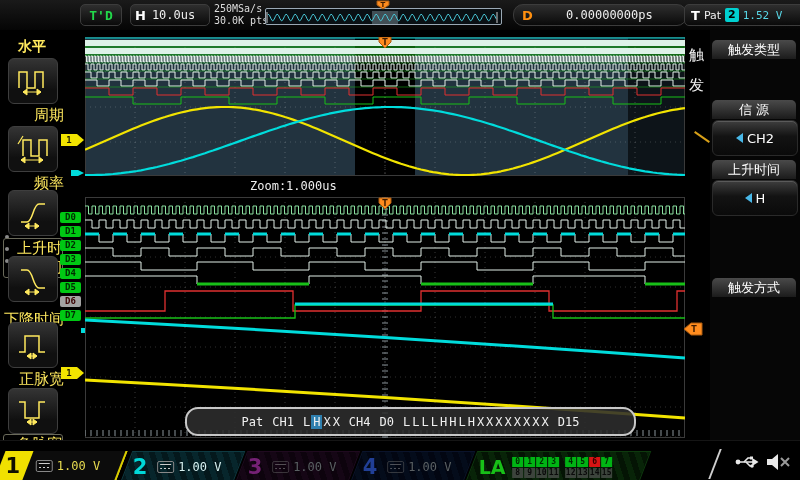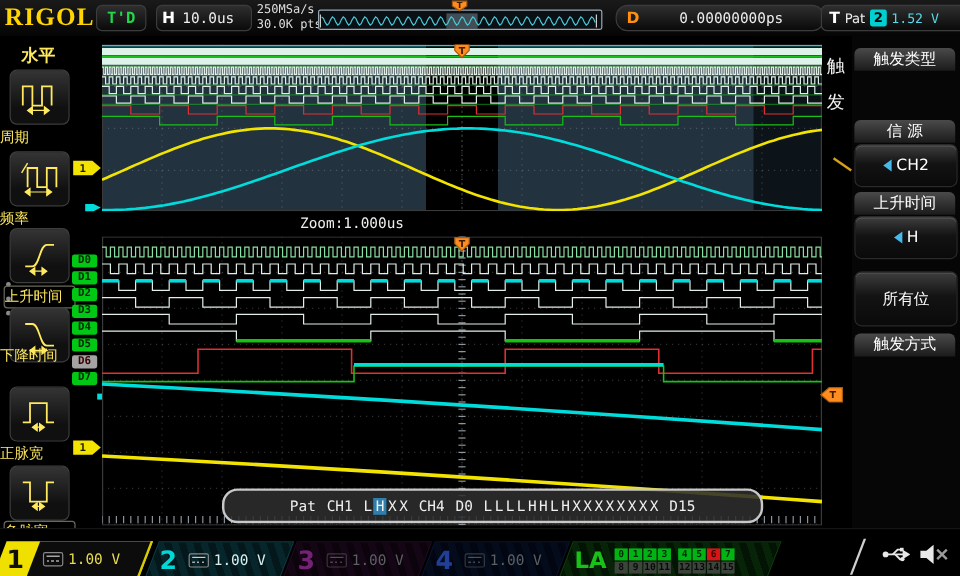--- a/index.html
+++ b/index.html
@@ -23,21 +23,21 @@
   .tblk .tlet{color:#fff;font-weight:bold;font-size:13px;}
   .tblk .tpat{color:#eee;font-size:11px;}
   .tblk .tnum{background:#00d0d0;color:#000;font-weight:bold;font-size:11px;border-radius:2px;padding:0 3px;height:14px;line-height:14px;}
   .tblk .tlev{color:#58d8e8;font-size:11px;font-family:"DejaVu Sans Mono",monospace;}
   
   .lsb{position:absolute;left:0;top:30px;width:68px;height:410px;background:#000;}
   .lsb .title{position:absolute;left:0;top:8px;width:64px;text-align:center;color:#ffe95e;font-size:14px;font-weight:bold;}
   .icon-btn{position:absolute;left:8px;width:48px;height:44px;border-radius:6px;
             background:linear-gradient(#343434,#101010 70%);border:1px solid #3e3e3e;
             display:flex;align-items:center;justify-content:center;}
-  .lsb .lbl{position:absolute;left:0px;width:64px;text-align:left;color:#ffe95e;font-size:12px;}
+  .lsb .lbl{position:absolute;left:0px;width:64px;text-align:right;color:#ffe95e;font-size:15px;}
   .lsb .lbl.boxed{border:1px solid #6a6a5a;border-radius:3px;left:3px;width:58px;}
   .dots{position:absolute;left:5px;top:205px;display:flex;flex-direction:column;gap:8px;}
   .dots i{width:4px;height:4px;border-radius:50%;background:#8a8a8a;}
   
   .win{position:absolute;background:#000;}
   .zoomlbl{position:absolute;left:250px;top:179px;color:#eee;font-size:12px;font-family:"DejaVu Sans Mono",monospace;}
   .dlabels{position:absolute;left:60px;top:0;}
   .dlab{position:absolute;left:0;width:21px;height:11px;border-radius:2px;background:#00c814;color:#041;
         color:#002a00;font-size:9px;font-weight:bold;text-align:center;line-height:11px;font-family:"DejaVu Sans Mono",monospace;}
   .dlab.trigger{background:#a3a3a3;color:#3a0000;}
@@ -79,21 +79,20 @@
   .lacell.dim{background:#3c443c;color:#0a0a0a;}
   .lacell.gap{margin-left:5px;}
   .flagmark{position:absolute;font:bold 9px "DejaVu Sans Mono",monospace;}
 </style>
 </head>
 <body>
 
 <div id="app">
 
   <div class="topbar">
-    <div class="logo">RIGOL</div>
     <div class="badge trigd">
         <span>T'D</span>
       </div>
     <div class="badge hblk">
       <span class="hlet">H</span>
       <span class="hval">10.0us</span>
     </div>
     <div class="rates">
       <div>250MSa/s</div>
       <div>30.0K pts</div>
@@ -155,21 +154,21 @@
         </svg>
     </div>
     <div class="lbl boxed" style="top:208px">上升时间</div>
 
     <div class="icon-btn" style="top:226px">
       <svg width="36" height="34">
           <path d="M6,8 H12 C18,8 18,26 24,26 H30" stroke="#ffe95e" fill="none" stroke-width="1.5"></path>
           <path d="M10,30 H24 M10,30 l4,-3 v6 z M24,30 l-4,-3 v6 z" stroke="#ffe95e" fill="#ffe95e" stroke-width="1"></path>
         </svg>
     </div>
-    <div class="lbl" style="top:258px">下降时间</div>
+    <div class="lbl" style="top:280px">下降时间</div>
 
     <div class="icon-btn" style="top:292px">
       <svg width="36" height="34">
           <path d="M4,24 H10 V8 H24 V24 H30" stroke="#ffe95e" fill="none" stroke-width="1.5"></path>
           <path d="M12,28 H22 M12,28 l4,-3 v6 z M22,28 l-4,-3 v6 z" stroke="#ffe95e" fill="#ffe95e" stroke-width="1"></path>
         </svg>
     </div>
     <div class="lbl" style="top:340px">正脉宽</div>
 
     <div class="icon-btn" style="top:358px">
@@ -494,23 +493,20 @@
     <div class="mhead" style="top:70px">信 源</div>
     <div class="mbtn" style="top:90px;height:34px">
       <i class="tri-left"></i>
       <span>CH2</span>
     </div>
     <div class="mhead" style="top:130px">上升时间</div>
     <div class="mbtn" style="top:150px;height:34px">
       <i class="tri-left"></i>
       <span>H</span>
     </div>
-    <div class="mbtn" style="top:196px;height:44px">
-      <span>所有位</span>
-    </div>
     <div class="mhead" style="top:248px">触发方式</div>
   </div>
 
   <div class="bbar">
     <div class="chblk" style="left:-6px;width:120px;background:#f0e000;border-right:2px solid #d8cc00">
       <div class="inner">
         <span class="bignum" style="color:#101000">1</span>
         <span style="position:absolute;left:28px;top:0;bottom:0;right:-10px;background:#0c0c0c;transform:skewX(-21deg)"></span>
         <span class="coup" style="margin-left:10px;z-index:1">
             <b></b>

